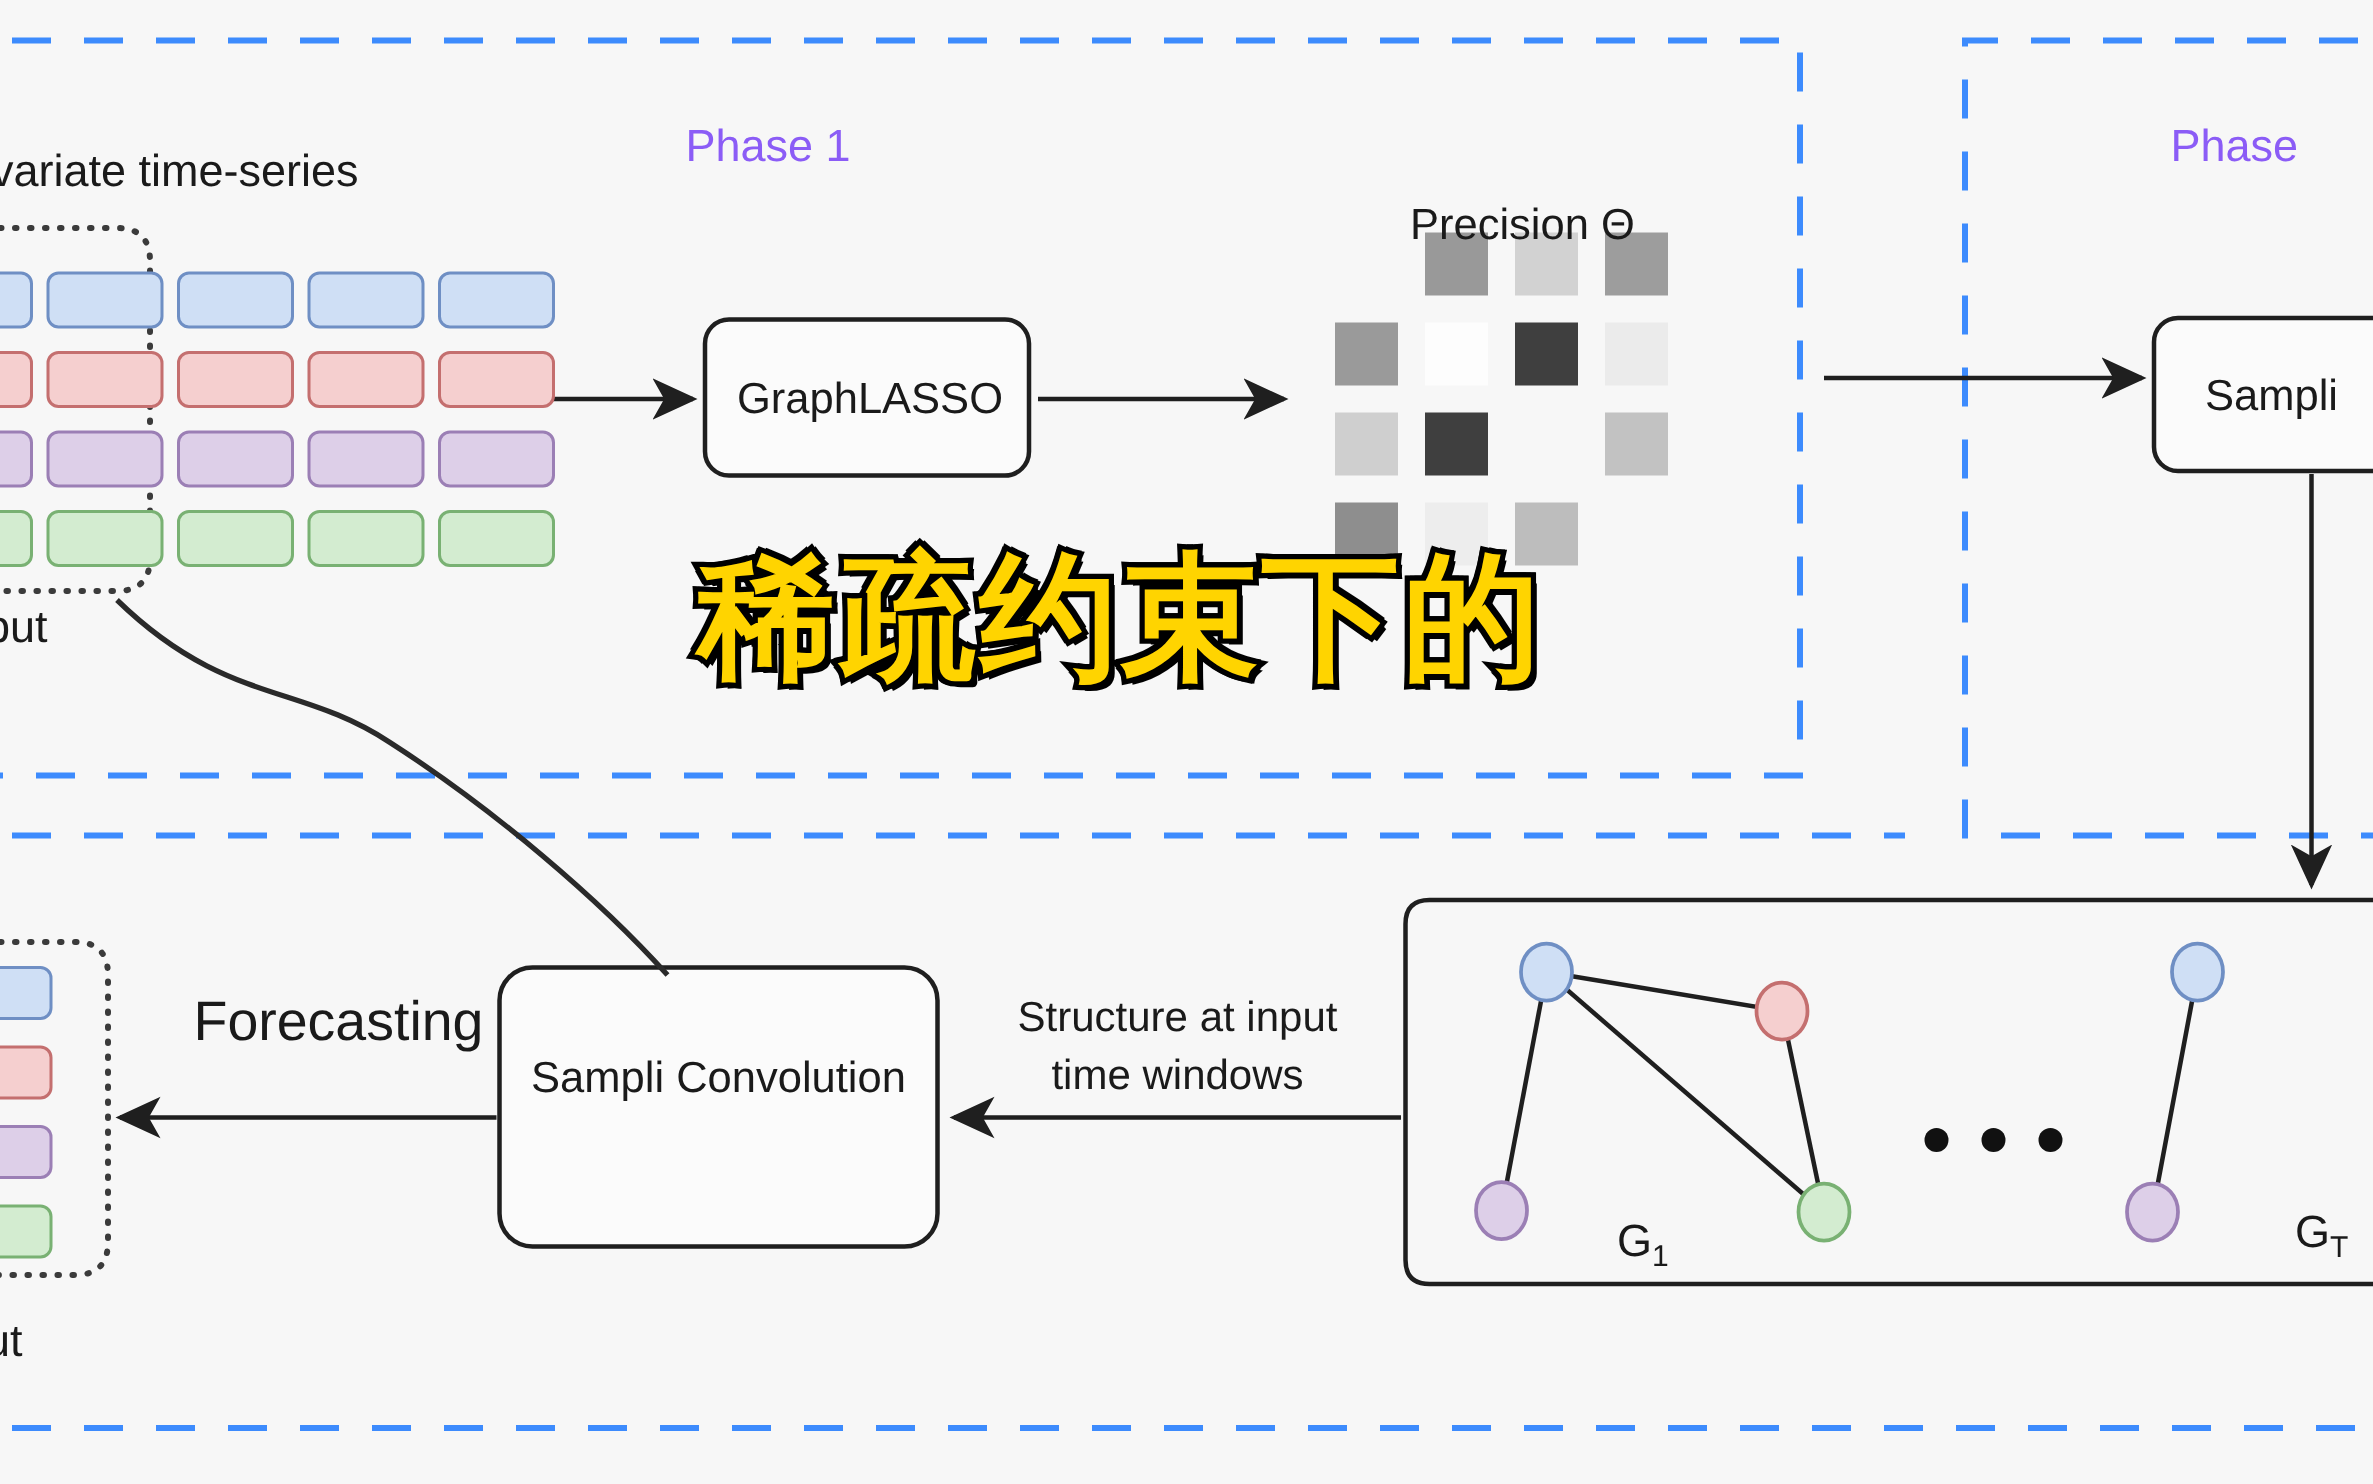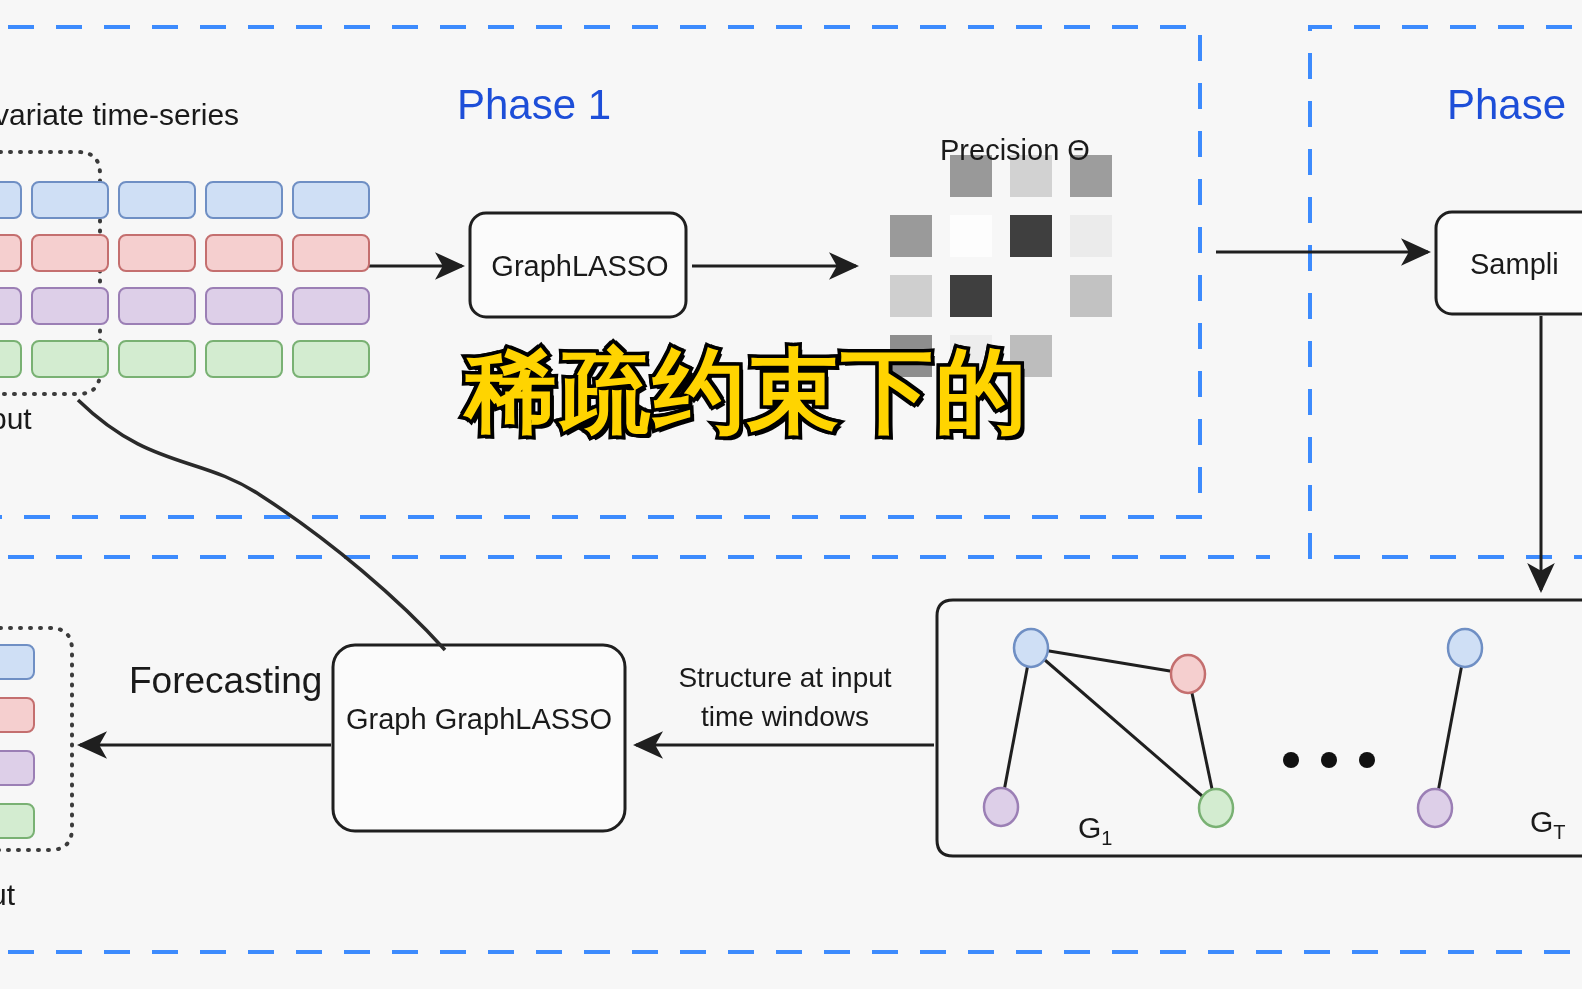--- a/index.html
+++ b/index.html
@@ -7,37 +7,38 @@
     width:1582px;height:989px;
     background:#f7f7f7;
     font-family:"Liberation Sans", sans-serif;
     overflow:hidden;
     position:relative;
   }
   #stage{position:absolute;left:0;top:0;width:1582px;height:989px;}
   svg.layer{position:absolute;left:0;top:0;width:1582px;height:989px;overflow:visible;}
 
   .lbl{position:absolute;white-space:nowrap;color:#1a1a1a;}
-  .phase-lbl{position:absolute;color:#1d4ed8;font-size:42px;white-space:nowrap;}
+  .phase-lbl{position:absolute;color:#8b5cf6;font-size:30px;white-space:nowrap;}
   .box-lbl{position:absolute;text-align:center;color:#1a1a1a;line-height:1.22;}
 
   
   .cn{
     position:absolute;
     font-family:"DejaVu Sans", sans-serif;
     font-weight:bold;
     color:#FFD400;
     white-space:nowrap;
     letter-spacing:2px;
     -webkit-text-stroke:7px #000;
     paint-order:stroke fill;
     text-shadow:
       3px 0 0 #000, -3px 0 0 #000, 0 3px 0 #000, 0 -3px 0 #000,
       3px 3px 0 #000, -3px -3px 0 #000, 3px -3px 0 #000, -3px 3px 0 #000,
       4px 4px 0 #000;
+    margin-top: 20px;
   }
   .cn1{font-size:92px;left:465px;top:330px;}
   .cn2{font-size:100px;left:318px;top:545px;}
 </style>
 </head>
 <body>
 
 <div id="stage">
 
   <svg class="layer" viewBox="0 0 1582 989">
@@ -169,21 +170,21 @@
   <div class="phase-lbl" style="left:457px;top:81px;">Phase 1</div>
 
   <div class="phase-lbl" style="left:1447px;top:81px;">Phase</div>
 
   <div class="lbl" style="left:940px;top:100px;font-size:29px;margin-top:34px;">Precision Θ</div>
 
   <div class="box-lbl" style="left:470px;top:249px;width:220px;font-size:29px;">GraphLASSO</div>
 
   <div class="box-lbl" style="left:1470px;top:247px;width:200px;text-align:left;font-size:29px;">Sampli</div>
 
-  <div class="box-lbl" style="left:333px;top:702px;width:292px;font-size:29px;">Graph GraphLASSO</div>
+  <div class="box-lbl" style="left:333px;top:702px;width:292px;font-size:29px;">Sampli Convolution</div>
 
   <div class="lbl" style="left:129px;top:660px;font-size:37px;">Forecasting</div>
 
   <div class="box-lbl" style="left:655px;top:700px;width:260px;font-size:28px;">time windows</div>
   <div class="box-lbl" style="left:655px;top:661px;width:260px;font-size:28px;">Structure at input</div>
 
   <div class="lbl" style="left:1078px;top:811px;font-size:30px;">
     <span>G</span><sub style="font-size:20px;">1</sub>
   </div>
 

